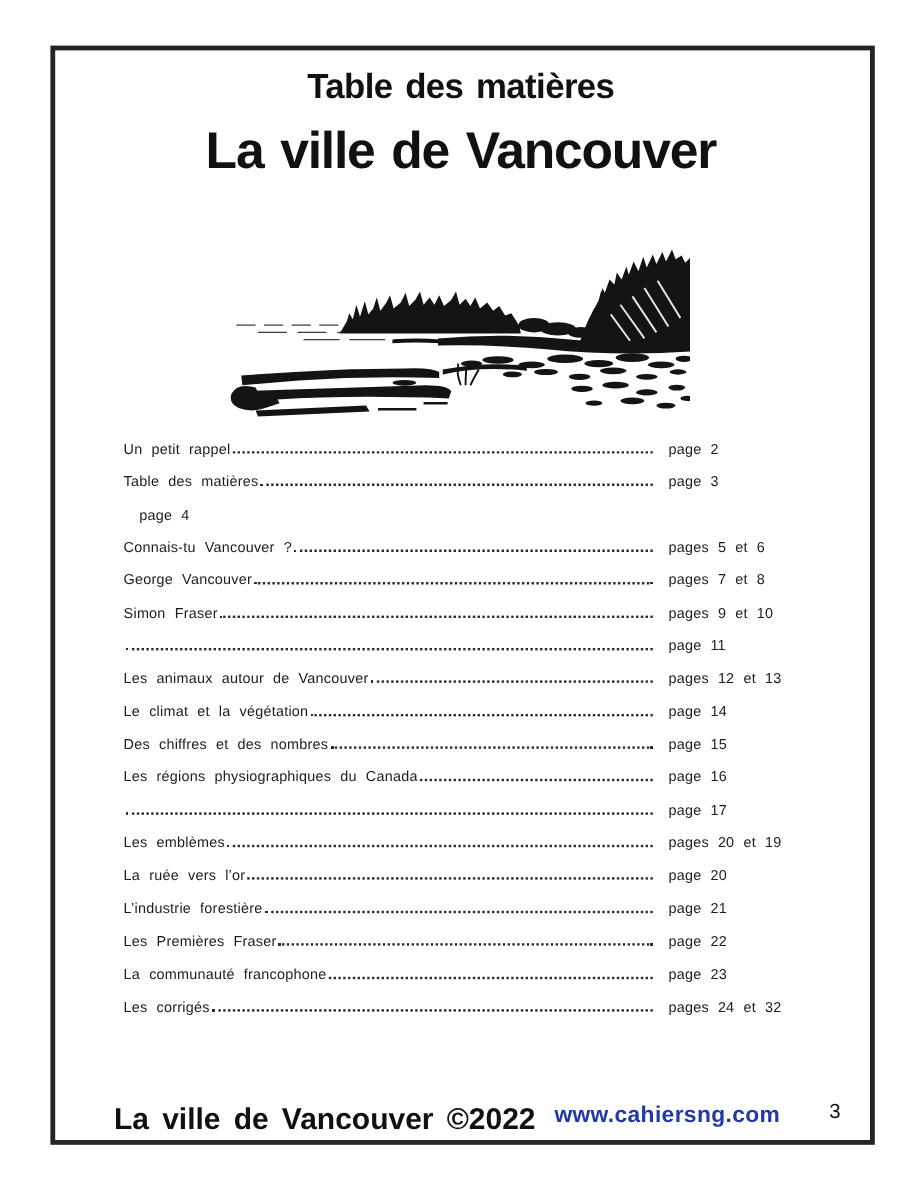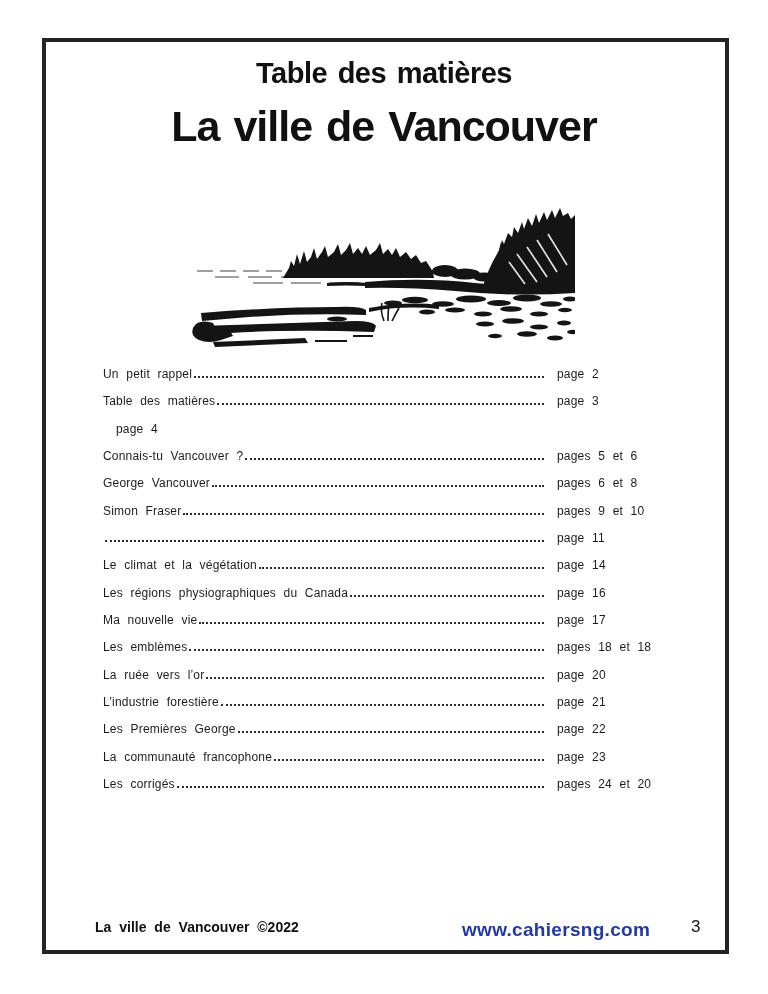--- a/index.html
+++ b/index.html
@@ -63,21 +63,21 @@
     flex: 1;
     min-width: 8px;
     border-bottom: 2.4px dotted #2c2c2c;
     margin: 0 0 3px 2px;
     align-self: flex-end;
   }
   .toc-page { white-space: nowrap; padding-left: 13px; }
   .footer-copyright {
     position: absolute;
     left: 95px; top: 919px;
-    font-size: 14px; font-weight: 700;
+    font-size: 25px; font-weight: 700;
     word-spacing: 4px;
     color: #111;
   }
   .footer-website {
     position: absolute;
     left: 462px; top: 919px;
     font-size: 19px; font-weight: 700;
     letter-spacing: 0.3px;
     color: #2238a8;
     text-decoration: none;
@@ -193,95 +193,108 @@
         <span class="toc-label">Connais-tu Vancouver ?</span>
         <span class="dots"></span>
       </span>
       <span class="toc-page">pages 5 et 6</span>
     </div>
   <div class="toc-row">
       <span class="lead">
         <span class="toc-label">George Vancouver</span>
         <span class="dots"></span>
       </span>
-      <span class="toc-page">pages 6 et 8</span>
+      <span class="toc-page">pages 7 et 8</span>
     </div>
   <div class="toc-row">
       <span class="lead">
         <span class="toc-label">Simon Fraser</span>
         <span class="dots"></span>
       </span>
       <span class="toc-page">pages 9 et 10</span>
     </div>
   <div class="toc-row">
       <span class="lead">
         <span class="dots"></span>
       </span>
       <span class="toc-page">page 11</span>
     </div>
   <div class="toc-row">
       <span class="lead">
+        <span class="toc-label">Les animaux autour de Vancouver</span>
+        <span class="dots"></span>
+      </span>
+      <span class="toc-page">pages 12 et 13</span>
+    </div>
+  <div class="toc-row">
+      <span class="lead">
         <span class="toc-label">Le climat et la végétation</span>
         <span class="dots"></span>
       </span>
       <span class="toc-page">page 14</span>
     </div>
   <div class="toc-row">
       <span class="lead">
+        <span class="toc-label">Des chiffres et des nombres</span>
+        <span class="dots"></span>
+      </span>
+      <span class="toc-page">page 15</span>
+    </div>
+  <div class="toc-row">
+      <span class="lead">
         <span class="toc-label">Les régions physiographiques du Canada</span>
         <span class="dots"></span>
       </span>
       <span class="toc-page">page 16</span>
     </div>
   <div class="toc-row">
       <span class="lead">
-        <span class="toc-label">Ma nouvelle vie</span>
         <span class="dots"></span>
       </span>
       <span class="toc-page">page 17</span>
     </div>
   <div class="toc-row">
       <span class="lead">
         <span class="toc-label">Les emblèmes</span>
         <span class="dots"></span>
       </span>
-      <span class="toc-page">pages 18 et 18</span>
+      <span class="toc-page">pages 20 et 19</span>
     </div>
   <div class="toc-row">
       <span class="lead">
         <span class="toc-label">La ruée vers l’or</span>
         <span class="dots"></span>
       </span>
       <span class="toc-page">page 20</span>
     </div>
   <div class="toc-row">
       <span class="lead">
         <span class="toc-label">L’industrie forestière</span>
         <span class="dots"></span>
       </span>
       <span class="toc-page">page 21</span>
     </div>
   <div class="toc-row">
       <span class="lead">
-        <span class="toc-label">Les Premières George</span>
+        <span class="toc-label">Les Premières Fraser</span>
         <span class="dots"></span>
       </span>
       <span class="toc-page">page 22</span>
     </div>
   <div class="toc-row">
       <span class="lead">
         <span class="toc-label">La communauté francophone</span>
         <span class="dots"></span>
       </span>
       <span class="toc-page">page 23</span>
     </div>
   <div class="toc-row">
       <span class="lead">
         <span class="toc-label">Les corrigés</span>
         <span class="dots"></span>
       </span>
-      <span class="toc-page">pages 24 et 20</span>
+      <span class="toc-page">pages 24 et 32</span>
     </div>
 </div>
 
 <div class="footer-copyright">La ville de Vancouver ©2022</div>
 <a class="footer-website" href="#" style="color: rgb(34, 56, 168);">www.cahiersng.com</a>
 <div class="footer-page-number">3</div>
 
 </body></html>

